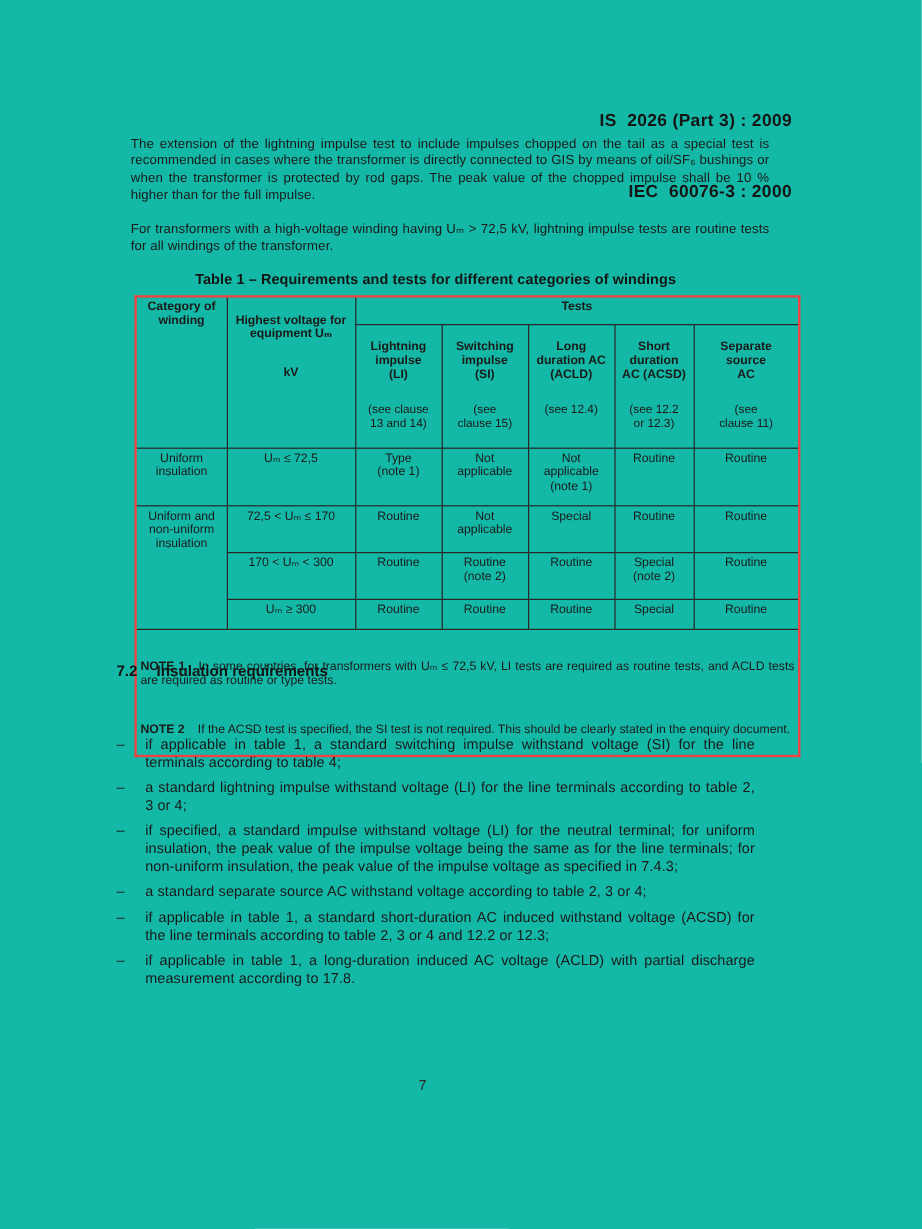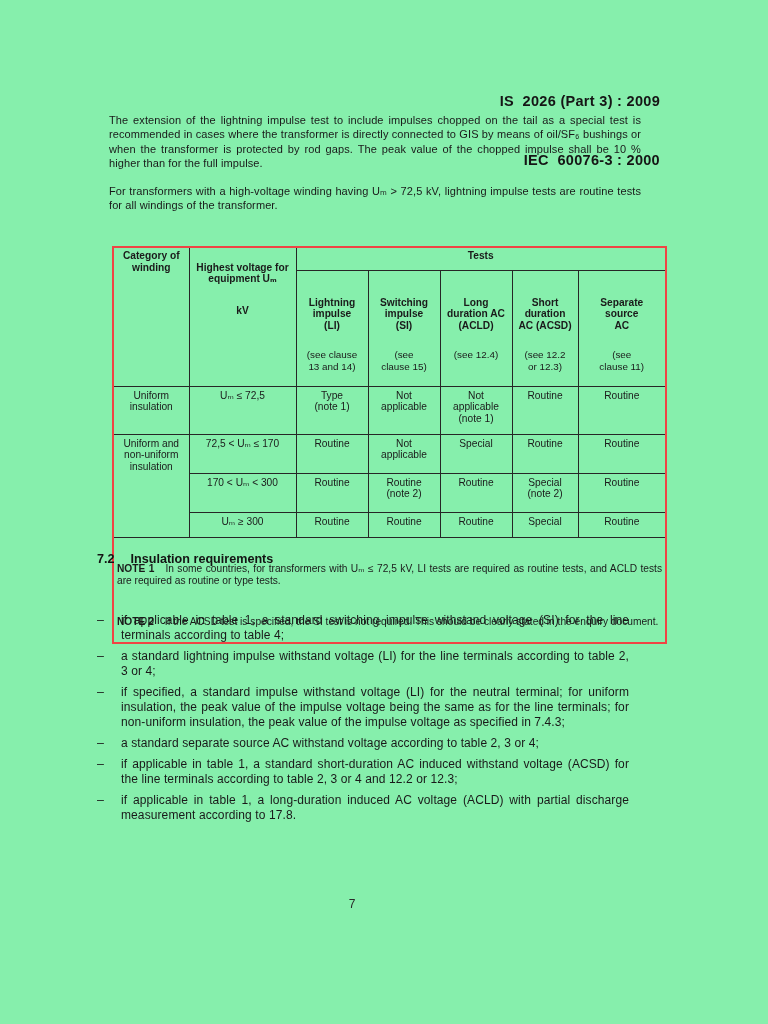--- a/index.html
+++ b/index.html
@@ -4,21 +4,21 @@
 <style>
   html,body{margin:0;padding:0;}
   body{
     width:768px;height:1024px;
     background:#ffffff;
     font-family:"Liberation Sans","DejaVu Sans",sans-serif;
     color:#1b1b1b;
     position:relative;
     overflow:hidden;
   }
-  .doc{position:absolute;inset:0;background:#86efac;}
+  .doc{position:absolute;inset:0;background:#14b8a6;}
 
   .hdr{
     position:absolute;top:53px;right:108px;
     text-align:right;font-weight:bold;font-size:14.5px;line-height:19.5px;
     letter-spacing:.3px;white-space:pre;color:#151515;
   }
 
   .p{
     position:absolute;left:97px;width:532px;margin:12px;
     font-size:11px;line-height:14.4px;text-align:justify;
@@ -42,21 +42,21 @@
     padding:2px 3px;
     font-size:10.2px;line-height:11.6px;
     text-align:center;vertical-align:top;
     white-space:pre-line;color:#1a1a1a;
   }
   td.th{font-weight:bold;vertical-align:middle;color:#131313;}
   td.tests{height:18px;font-weight:bold;}
   .thn{font-weight:bold;}
   .thr{font-weight:normal;font-size:9.9px;margin-top:6px;}
   td.volt .unit{margin-top:9px;font-weight:bold;}
-  tr.r-headers td{height:70px;padding-top:14px;margin-left:32px;}
+  tr.r-headers td{height:70px;padding-top:1px;margin-left:32px;}
   td.cat-cell{text-align:left;padding-left:5px;}
   td.mid{vertical-align:middle;}
   tr.r1 td{height:42px;padding-top:3px;}
   tr.r2 td{height:33px;padding-top:3px;}
   tr.r3 td{height:33px;padding-top:3px;}
   tr.r4 td{height:19px;padding-top:3px;}
   td.notes{
     text-align:left;vertical-align:top;
     padding:5px 7px 6px 7px;
     font-size:10.4px;line-height:12.2px;
@@ -91,20 +91,21 @@
 <div class="doc">
 
   <div class="hdr">
     <div>IS  2026 (Part 3) : 2009</div>
     <div>IEC  60076-3 : 2000</div>
   </div>
 
   <p class="p" id="p1">The extension of the lightning impulse test to include impulses chopped on the tail as a special test is recommended in cases where the transformer is directly connected to GIS by means of oil/SF₆ bushings or when the transformer is protected by rod gaps. The peak value of the chopped impulse shall be 10 % higher than for the full impulse.</p>
   <p class="p" id="p2">For transformers with a high-voltage winding having Uₘ &gt; 72,5 kV, lightning impulse tests are routine tests for all windings of the transformer.</p>
 
+  <div class="tbl-title">Table 1 – Requirements and tests for different categories of windings</div>
 
   <table class="t1">
     <colgroup>
       <col style="width:76px">
         <col style="width:107px">
         <col style="width:72px">
       <col style="width:72px">
         <col style="width:72px">
         <col style="width:66px">
         <col style="width:88px">

